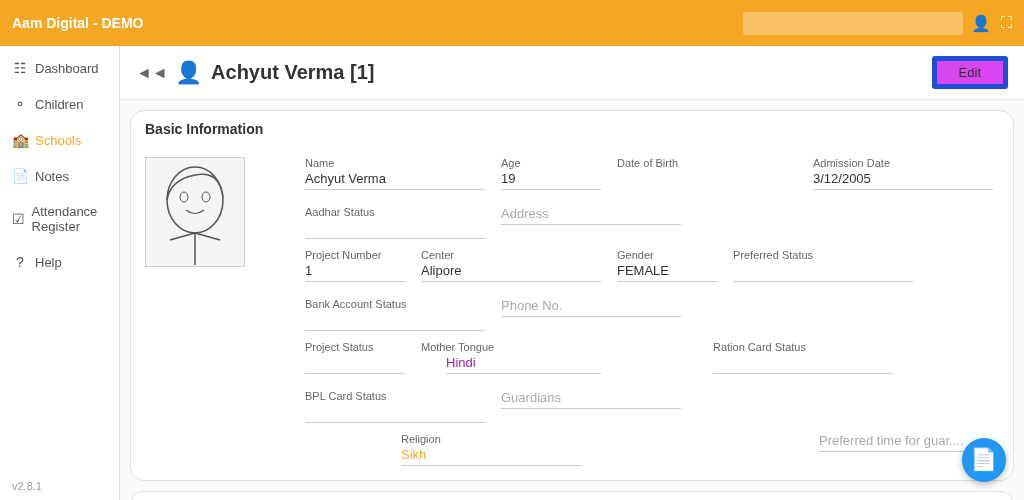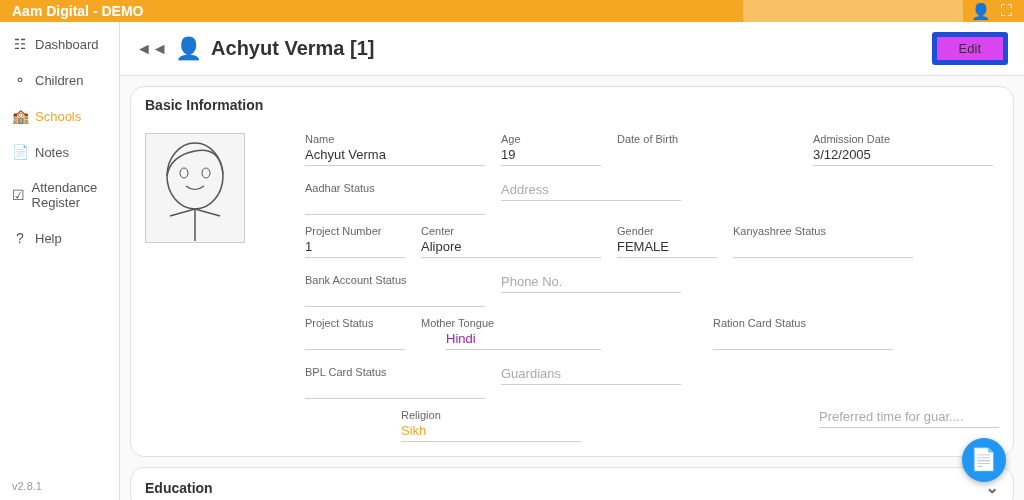--- a/index.html
+++ b/index.html
@@ -1,21 +1,21 @@
 <!DOCTYPE html>
 <html><head>
   <meta charset="utf-8">
   <style>
     * { box-sizing: border-box; margin: 0; padding: 0; }
     body { font-family: Arial, sans-serif; font-size: 13px; color: #333; background: #f5f5f5; display: flex; flex-direction: column; height: 500px; overflow: hidden; }
 
     
     .topbar {
       background: #f5a623;
-      height: 22px;
+      height: 46px;
       display: flex;
       align-items: center;
       padding: 0 12px;
       flex-shrink: 0;
     }
     .topbar-title {
       color: #fff;
       font-weight: bold;
       font-size: 14px;
       flex: 1;
@@ -266,21 +266,21 @@
               </div>
               <div class="field-group wide">
                 <span class="field-label">Center</span>
                 <span class="field-value">Alipore</span>
               </div>
               <div class="field-group">
                 <span class="field-label">Gender</span>
                 <span class="field-value">FEMALE</span>
               </div>
               <div class="field-group wide">
-                <span class="field-label">Kanyashree Status</span>
+                <span class="field-label">Preferred Status</span>
                 <span class="field-value placeholder">&nbsp;</span>
               </div>
               <div class="field-group wide">
                 <span class="field-label">Bank Account Status</span>
                 <span class="field-value placeholder">&nbsp;</span>
               </div>
               <div class="field-group wide">
                 <span class="field-value placeholder">Phone No.</span>
               </div>
             </div>

